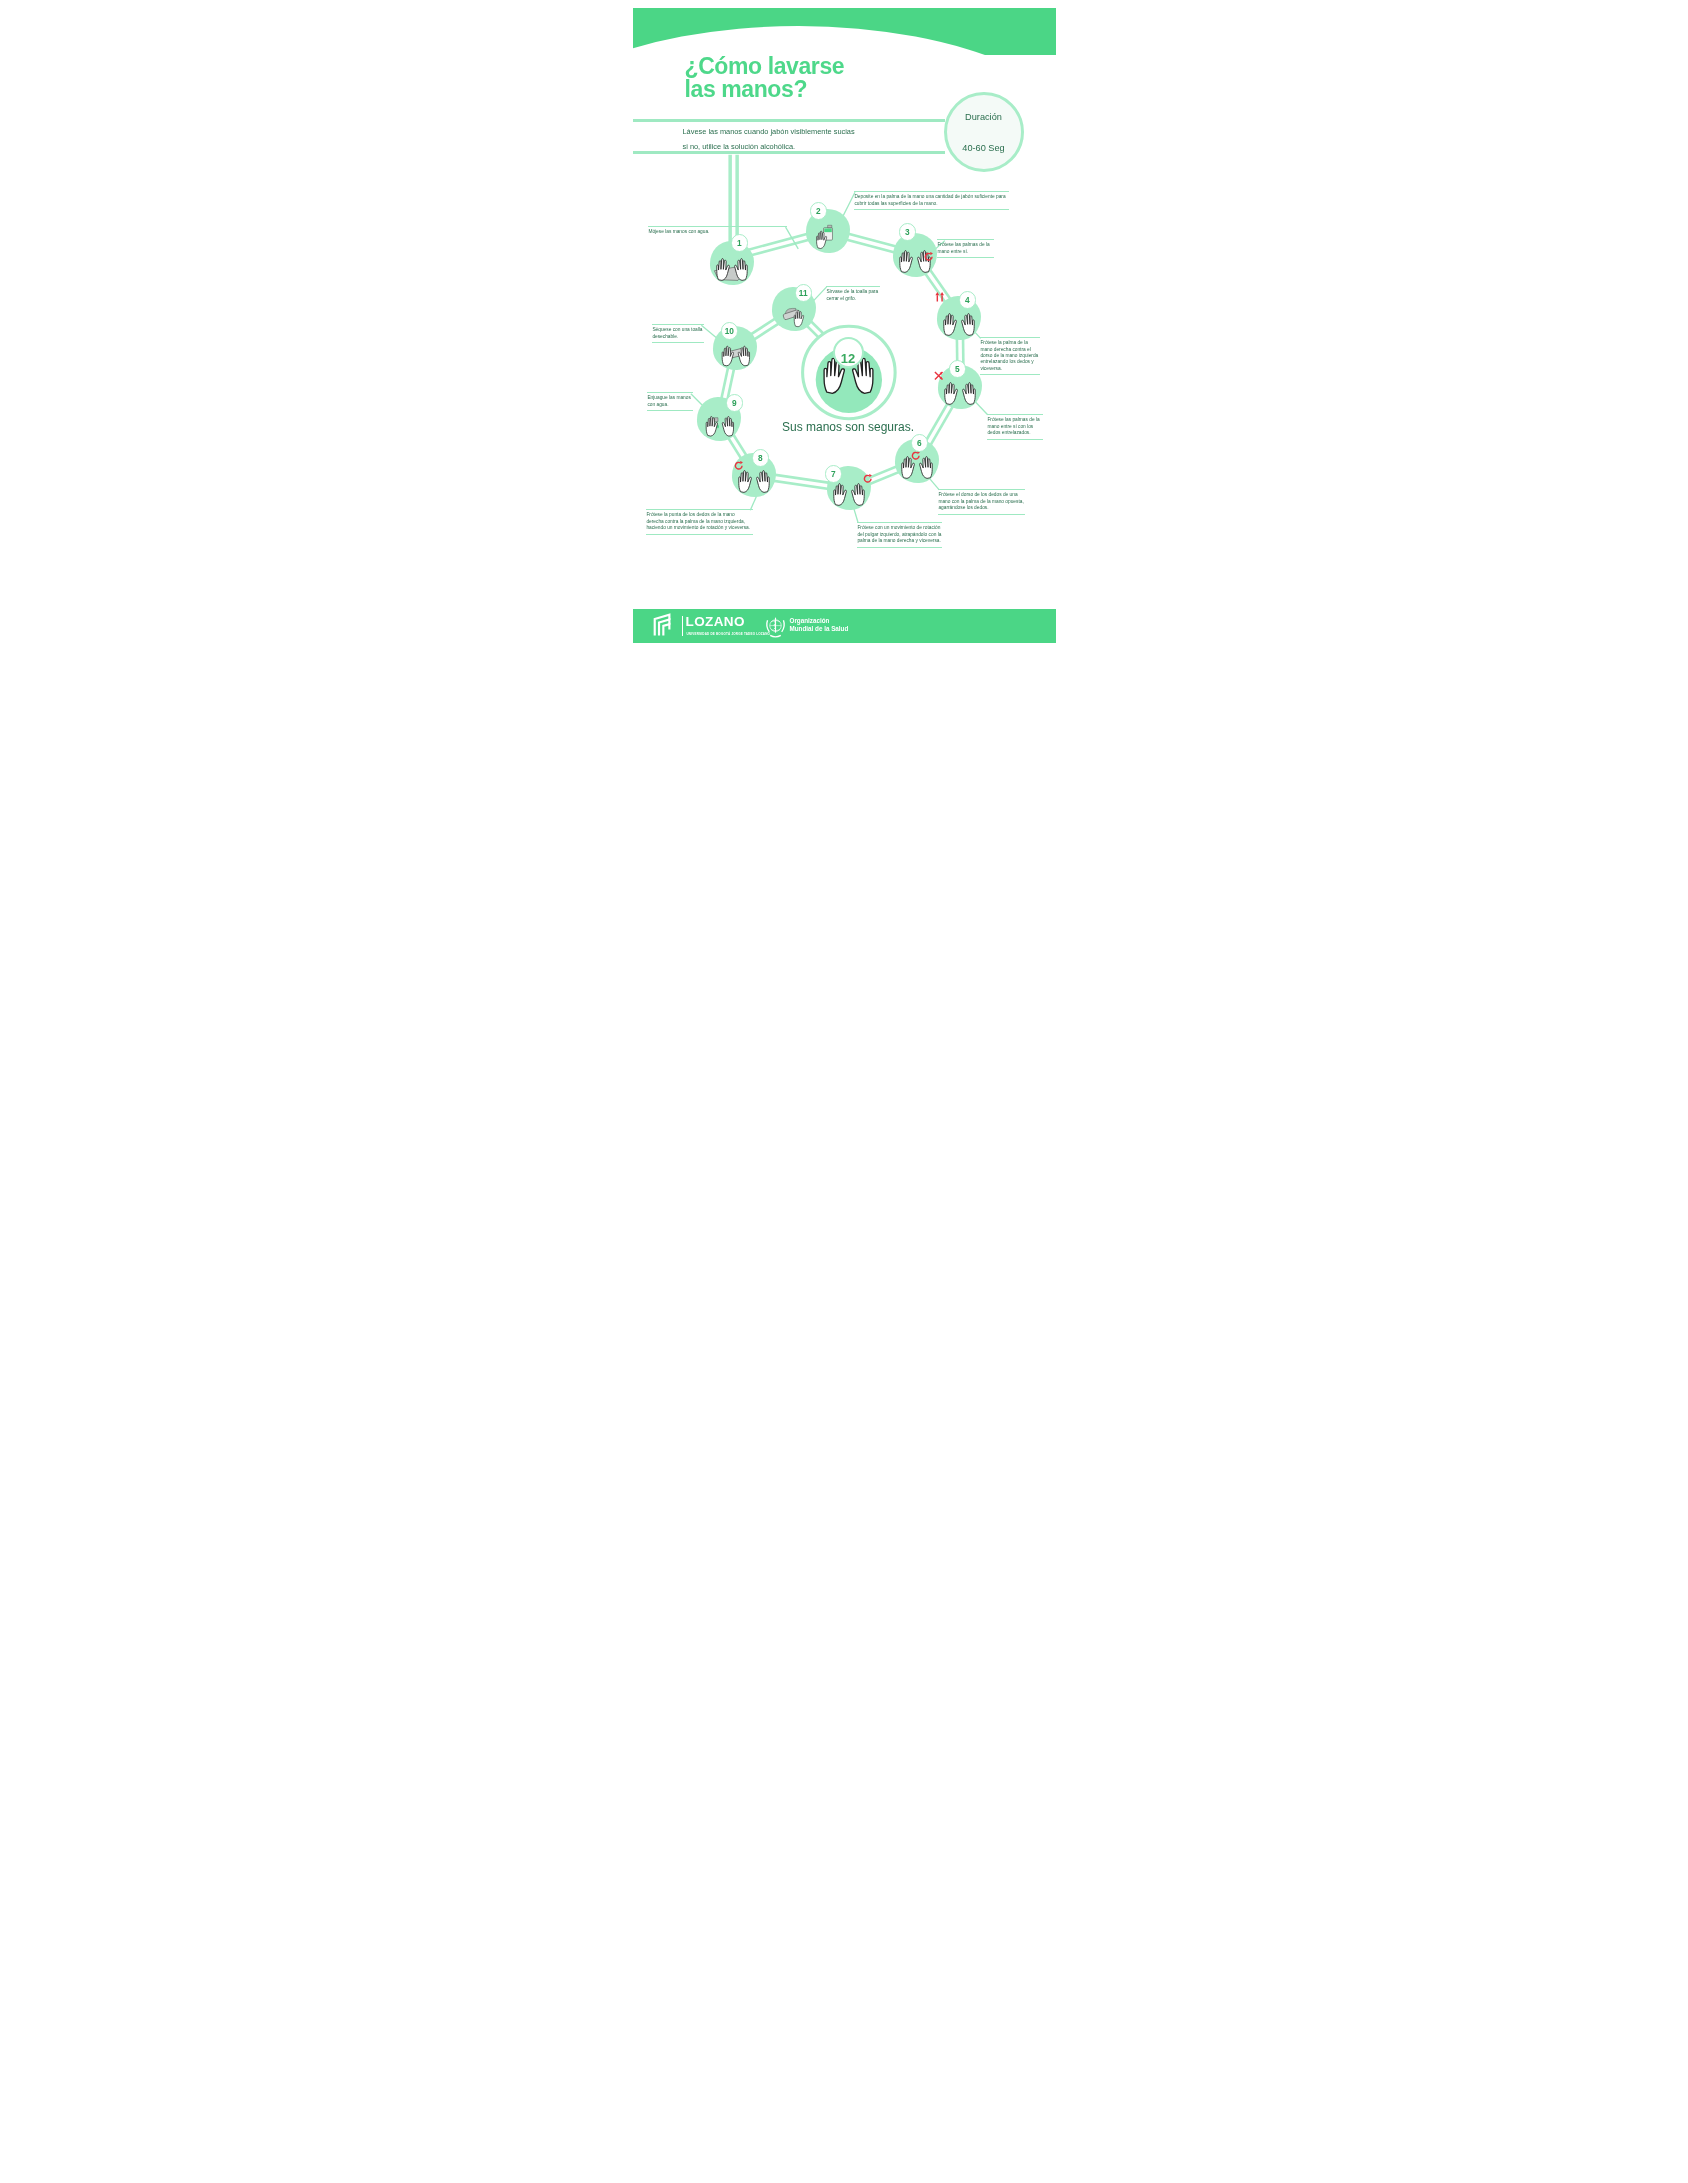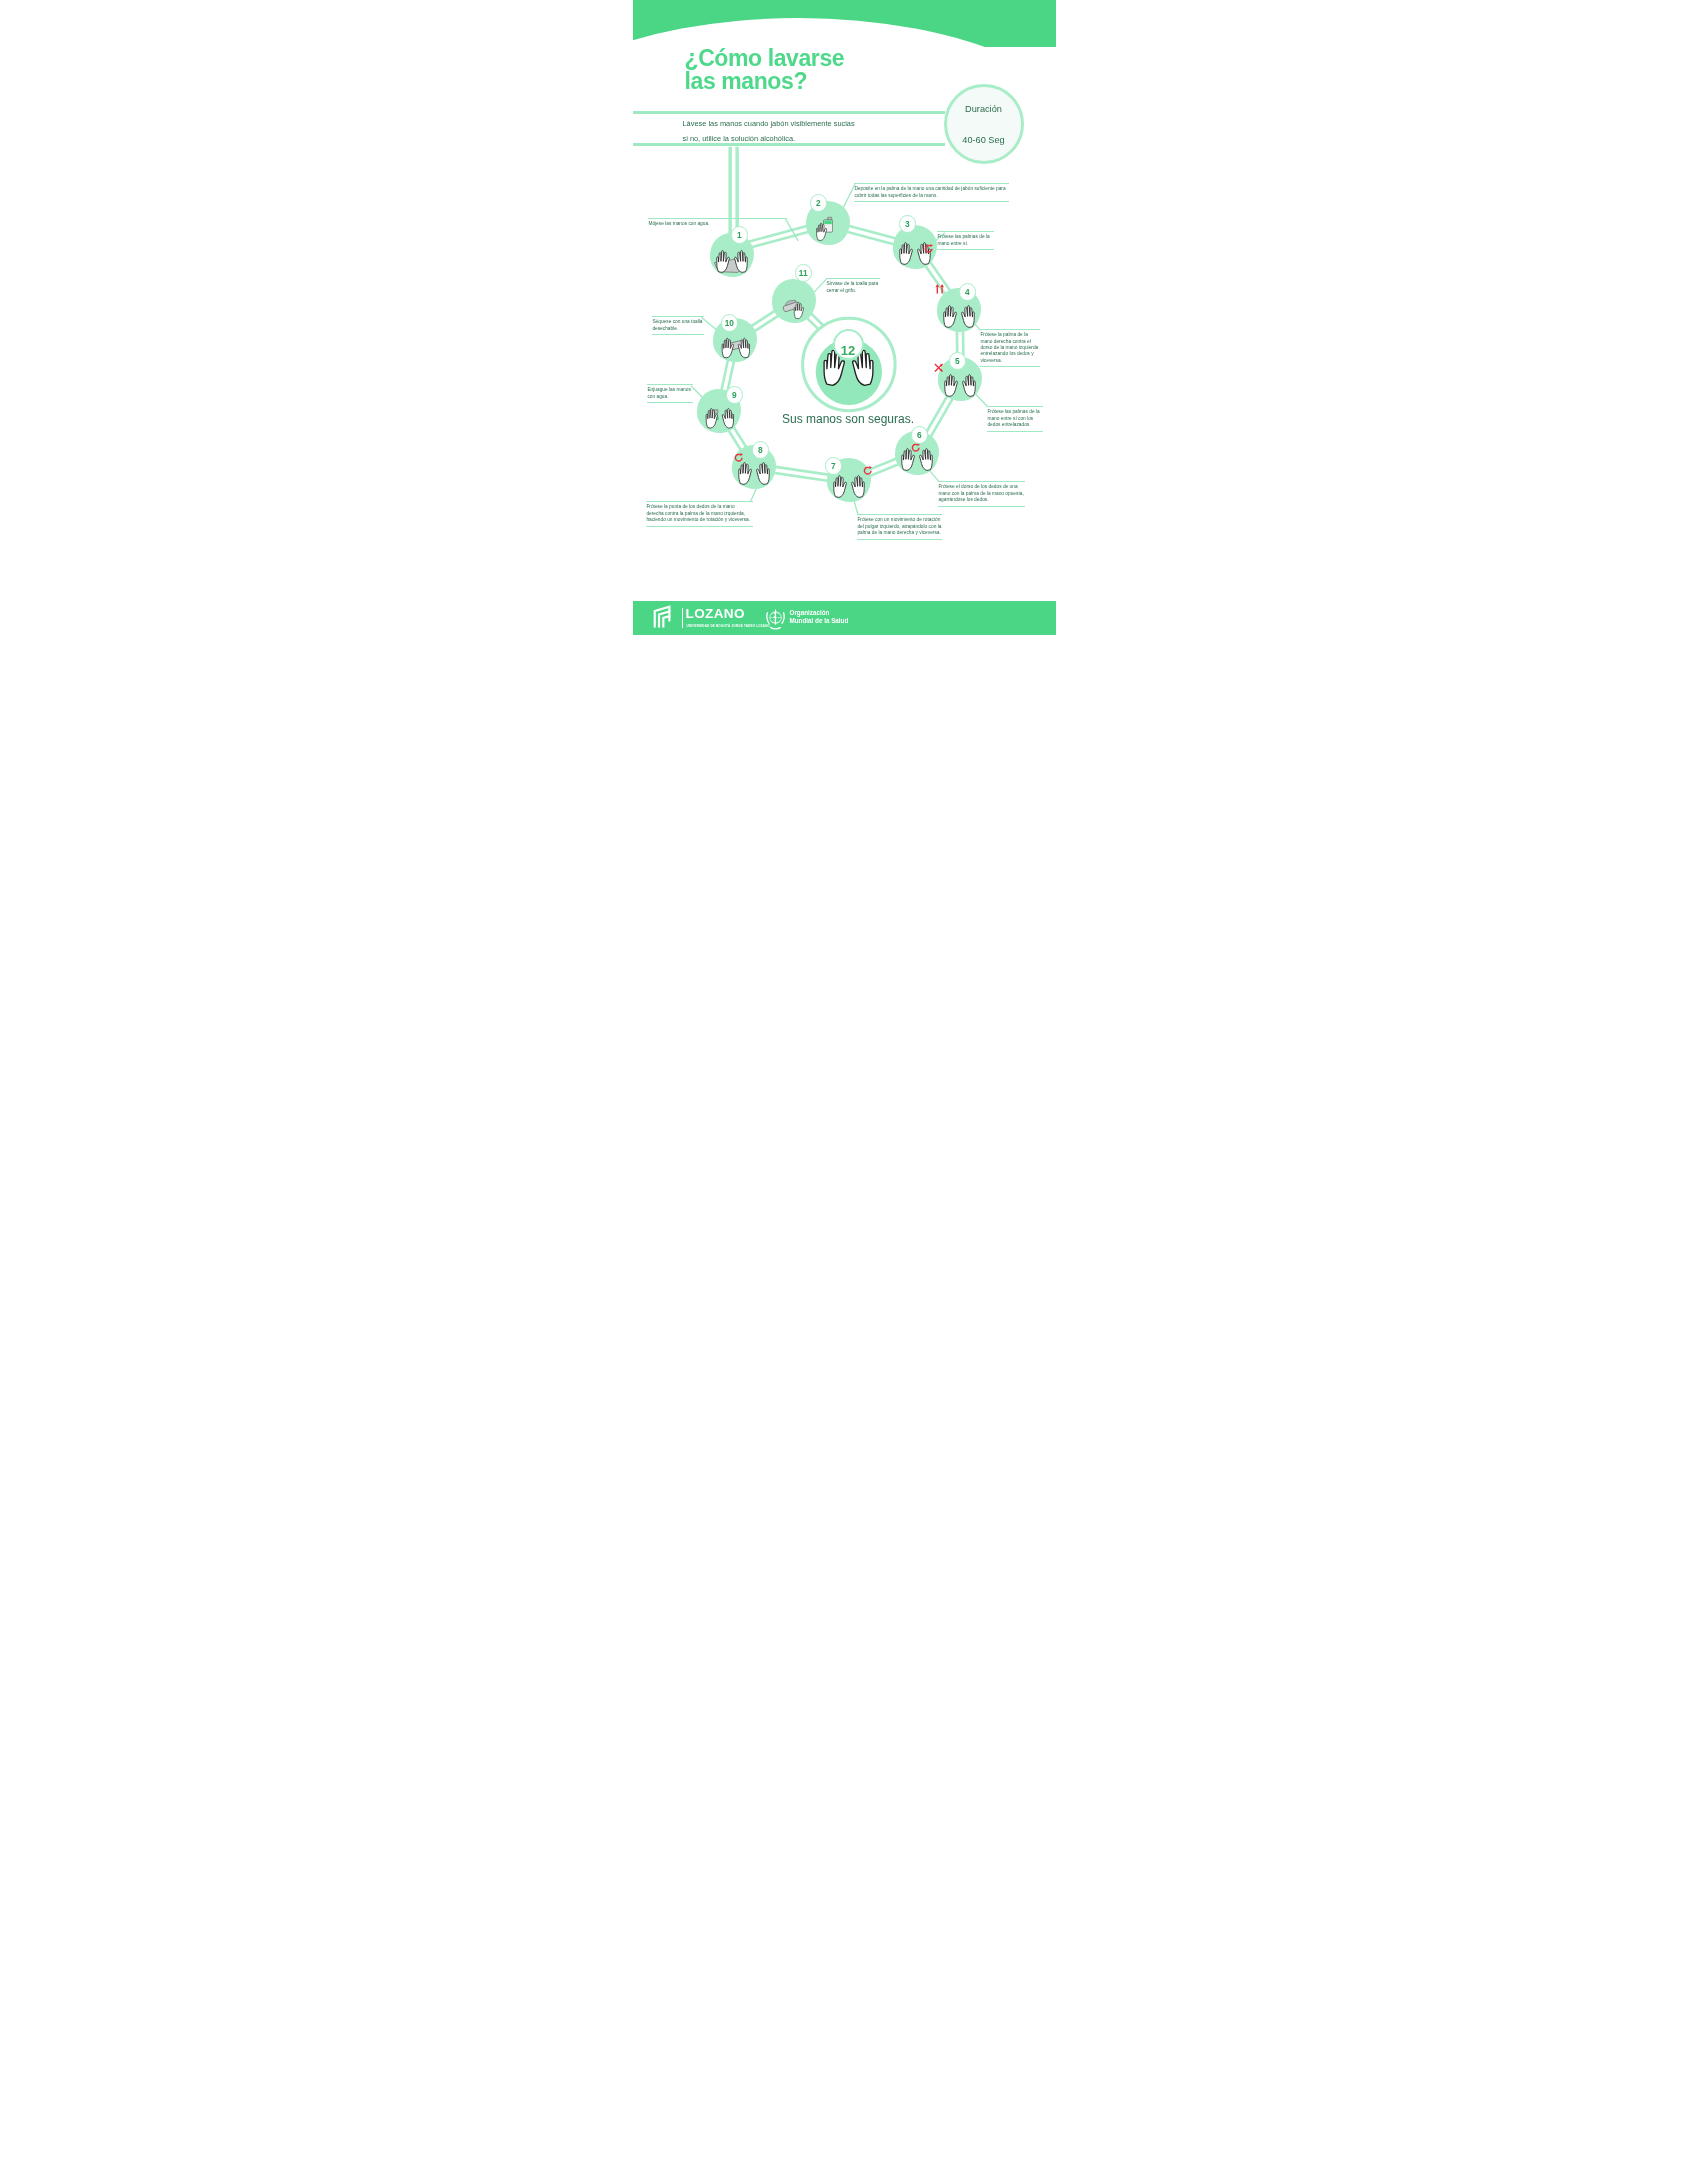--- a/index.html
+++ b/index.html
@@ -1,16 +1,16 @@
 <!DOCTYPE html>
 <html style="font-size:7px"><head>
 <meta charset="utf-8">
 <style>
   html,body{margin:0;padding:0;background:#fff;font-family:"Liberation Sans",sans-serif;}
-  #poster{position:relative;width:423px;height:635px;margin:0 auto;background:#fff;overflow:hidden;}
+  #poster{position:relative;width:423px;height:635px;margin:8px auto;background:#fff;overflow:hidden;}
   
   #header{position:absolute;left:0;top:0;width:423px;height:47px;background:#4bd686;overflow:hidden;}
   #header-curve{position:absolute;left:-140px;top:18.3px;width:611px;height:279px;background:#fff;border-radius:50%;}
   #page-title{position:absolute;left:52px;top:47px;font-size:23px;line-height:1.0;font-weight:bold;color:#4ed88a;letter-spacing:-0.4px;z-index:3;}
   #subtitle{position:absolute;left:50px;top:116px;width:227px;font-size:7.4px;line-height:15px;color:#2a6e4e;z-index:3;}
   .bar{position:absolute;height:3.1px;background:#9fe9c2;z-index:1;}
   
   #duration{position:absolute;left:311px;top:84px;width:80px;height:80px;box-sizing:border-box;border:3.5px solid #a8edc8;border-radius:50%;background:#f4faf7;display:flex;flex-direction:column;align-items:center;justify-content:center;gap:21px;z-index:2;}
   #duration div{font-size:9.2px;color:#2a6e4e;}
   
@@ -246,21 +246,21 @@
     </div>
   <div class="numc" style="left:119px;top:441px;">
       <span>8</span>
     </div>
   <div class="numc" style="left:93px;top:386px;">
       <span>9</span>
     </div>
   <div class="numc" style="left:88px;top:314px;">
       <span>10</span>
     </div>
-  <div class="numc" style="left:162px;top:264px;">
+  <div class="numc" style="left:162px;top:276px;">
       <span>11</span>
     </div>
 
   <div class="lbl nb" style="left:15px;top:218px;width:138px;">Mójese las manos con agua.</div>
   <div class="lbl" style="left:221px;top:183px;width:154px;">Deposite en la palma de la mano una cantidad de jabón suficiente  para cubrir todas las superficies de la mano.</div>
   <div class="lbl" style="left:304px;top:231px;width:56px;">Frótese las palmas de la mano entre sí.</div>
   <div class="lbl" style="left:347px;top:329px;width:59px;">Frótese la palma de la mano derecha contra el dorso de la mano izquierda entrelazando los dedos y viceversa.</div>
   <div class="lbl" style="left:354px;top:406px;width:55px;">Frótese las palmas de la mano entre sí con los dedos entrelazados.</div>
   <div class="lbl" style="left:305px;top:481px;width:86px;">Frótese el dorso de los dedos  de una mano con la palma de la mano opuesta, agarrándose los dedos.</div>
   <div class="lbl" style="left:224px;top:514px;width:84px;">Frótese con un movimiento de rotación del pulgar izquierdo, atrapándolo con la palma de la mano derecha y viceversa.</div>

